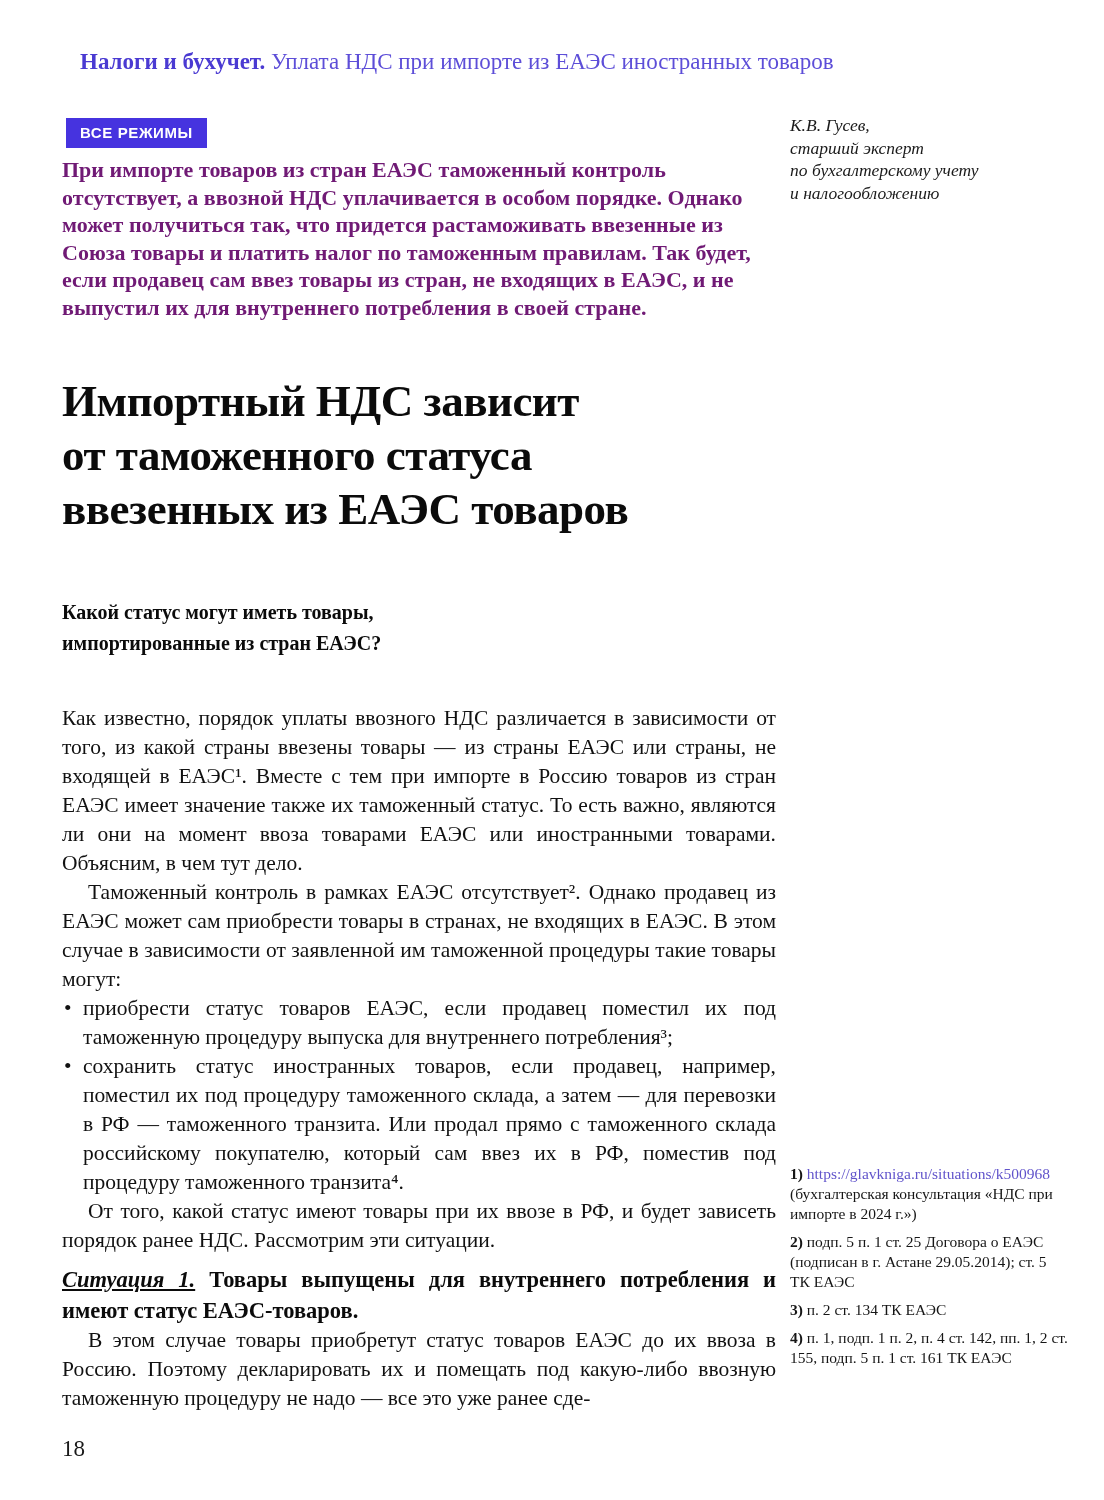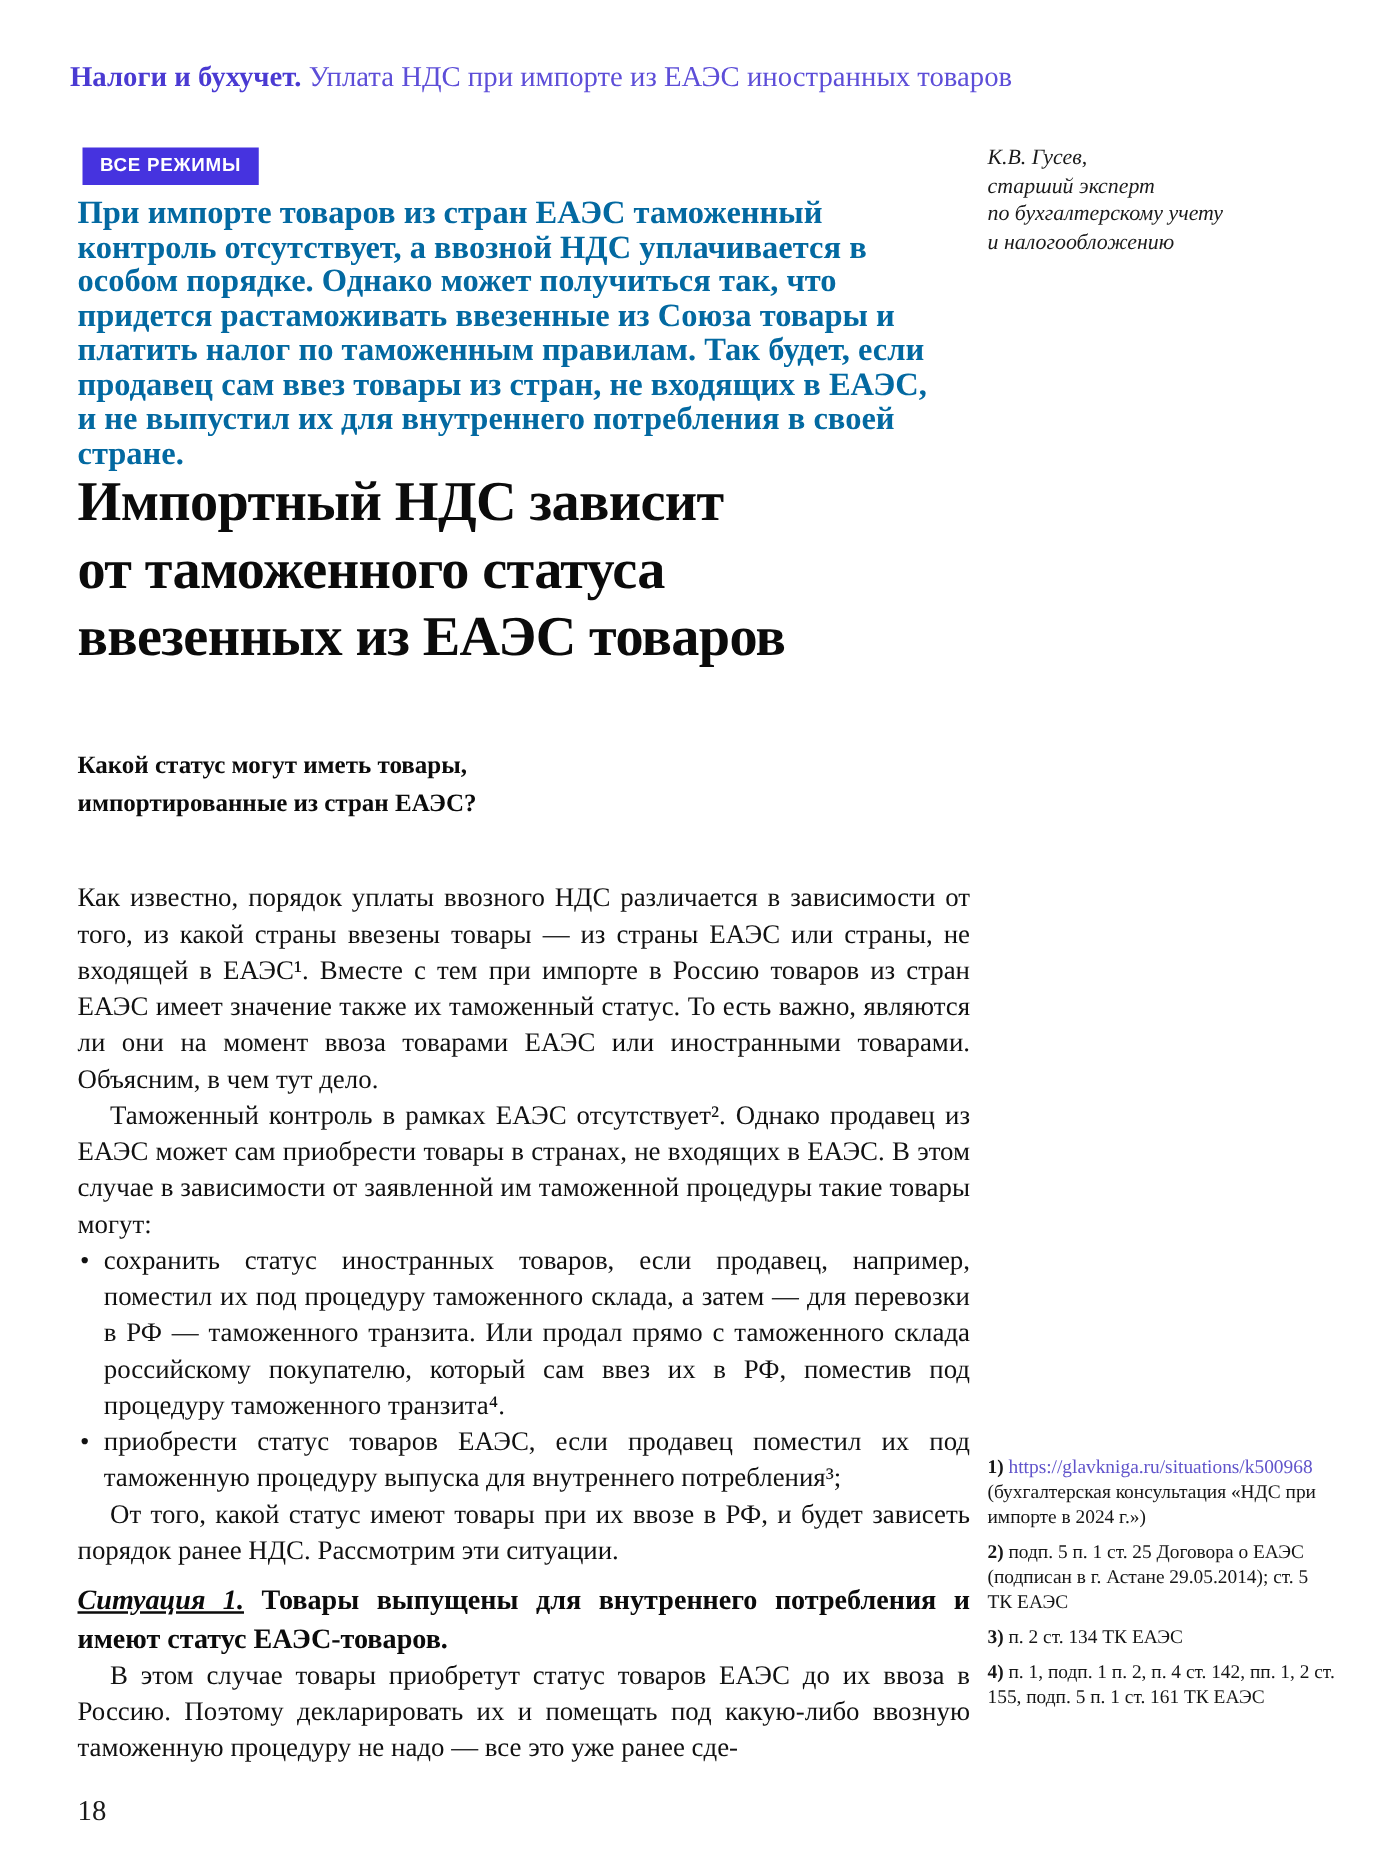--- a/index.html
+++ b/index.html
@@ -17,21 +17,21 @@
     height: 1500px;
     background: #ffffff;
     margin: 0 auto;
     font-family: "Liberation Serif", "DejaVu Serif", serif;
     color: var(--text);
     overflow: hidden;
   }
   
   .kicker {
     position: absolute;
-    left: 56px;
+    left: 80px;
     top: 48px;
     font-size: 23px;
     line-height: 28px;
     white-space: nowrap;
   }
   .kicker .brand { font-weight: 700; color: var(--accent); }
   .kicker .subtitle { color: var(--accent-light); }
 
   
   .badge {
@@ -61,23 +61,23 @@
     font-family: Liberation Serif, serif;
   }
 
   
   .lead {
     position: absolute;
     left: 62px;
     top: 156px;
     width: 700px;
     font-weight: 700;
-    font-size: 26px;
+    font-size: 22px;
     line-height: 27.5px;
-    color: #0369a1;
+    color: #701a75;
   }
 
   
   .title {
     position: absolute;
     left: 62px;
     top: 374px;
     width: 820px;
     font-size: 45px;
     line-height: 54px;
@@ -178,22 +178,22 @@
 от таможенного статуса
 ввезенных из ЕАЭС товаров</h1>
 
   <h2 class="section-heading">Какой статус могут иметь товары,
 импортированные из стран ЕАЭС?</h2>
 
   <div class="article-body" lang="ru">
     <p>Как известно, порядок уплаты ввозного НДС различается в зависимости от того, из какой страны ввезены товары — из страны ЕАЭС или страны, не входящей в ЕАЭС¹. Вместе с тем при импорте в Россию товаров из стран ЕАЭС имеет значение также их таможенный статус. То есть важно, являются ли они на момент ввоза товарами ЕАЭС или иностранными товарами. Объясним, в чем тут дело.</p>
     <p class="indent">Таможенный контроль в рамках ЕАЭС отсутствует². Однако продавец из ЕАЭС может сам приобрести товары в странах, не входящих в ЕАЭС. В этом случае в зависимости от заявленной им таможенной процедуры такие товары могут:</p>
     <ul>
+      <li>приобрести статус товаров ЕАЭС, если продавец поместил их под таможенную процедуру выпуска для внутреннего потребления³;</li>
       <li>сохранить статус иностранных товаров, если продавец, например, поместил их под процедуру таможенного склада, а затем — для перевозки в РФ — таможенного транзита. Или продал прямо с таможенного склада российскому покупателю, который сам ввез их в РФ, поместив под процедуру таможенного транзита⁴.</li>
-      <li>приобрести статус товаров ЕАЭС, если продавец поместил их под таможенную процедуру выпуска для внутреннего потребления³;</li>
     </ul>
     <p class="indent">От того, какой статус имеют товары при их ввозе в РФ, и будет зависеть порядок ранее НДС. Рассмотрим эти ситуации.</p>
     <h3 class="situation">
       <span class="label">Ситуация 1.</span>
       <span class="stitle">Товары выпущены для внутреннего потребления и имеют статус ЕАЭС-товаров.</span>
     </h3>
     <p class="indent">В этом случае товары приобретут статус товаров ЕАЭС до их ввоза в Россию. Поэтому декларировать их и помещать под какую-либо ввозную таможенную процедуру не надо — все это уже ранее сде-</p>
   </div>
 
   <div class="footnotes">

